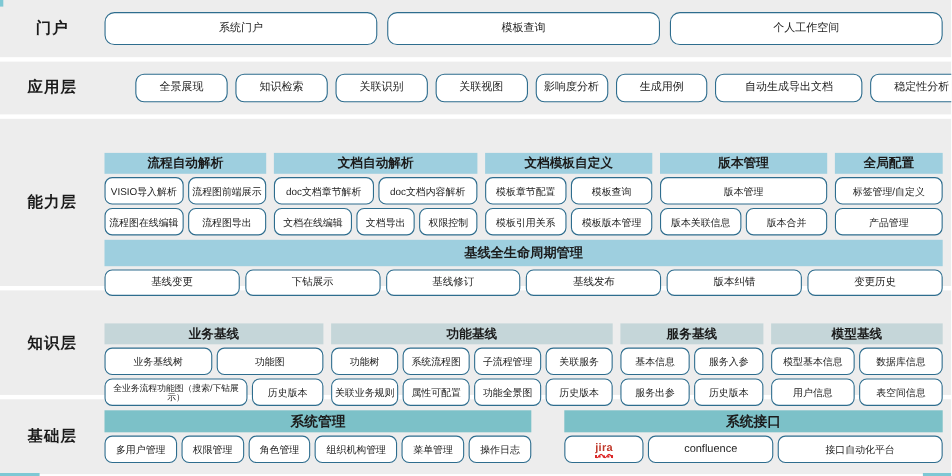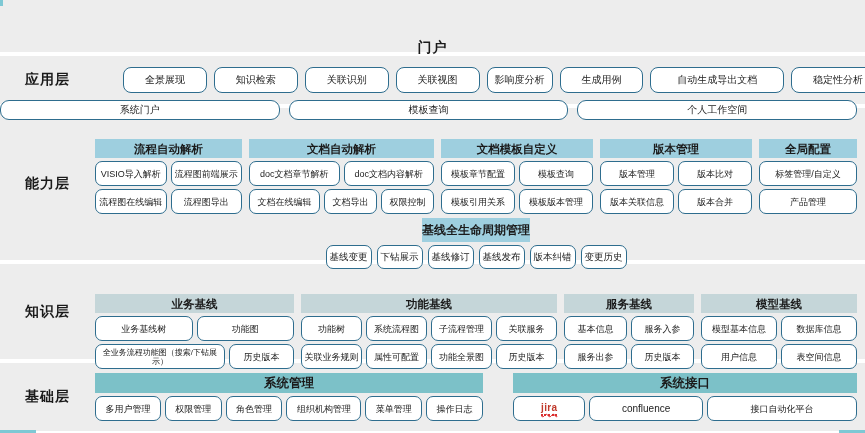--- a/index.html
+++ b/index.html
@@ -65,21 +65,21 @@
   }
 
   
   .portal-row {
     display: flex;
     gap: 9px;
     width: 100%;
   }
   .portal-row .pill {
     flex: 1 1 0;
-    height: 20px;
+    height: 30px;
     font-size: 10px;
     border-radius: 9px;
   }
 
   
   .app-row {
     display: flex;
     gap: 7px;
     width: 100%;
     margin-left: 28px;
@@ -137,21 +137,20 @@
     padding: 1px 2px;
   }
 
   
   .banner-block {
     display: flex;
     flex-direction: column;
     gap: 3px;
     width: 100%;
     margin-top: 4px;
-    align-items: center;
   }
   .banner-head {
     background: #9ecfdf;
     text-align: center;
     font-size: 12px;
     font-weight: bold;
     color: #1b1b1b;
     padding: 4px 0 3px 0;
     user-select: none;
   }
@@ -205,21 +204,21 @@
     position: absolute;
     background: #7ec8d4;
     pointer-events: none;
   }
 </style>
 </head>
 <body>
 
 <div id="arch">
 
-  <div class="band" style="height:52px;flex-direction:column;">
+  <div class="band" style="height:52px;">
     <div class="band-label">门户</div>
     <div class="band-body">
       <div class="portal-row">
         <div class="pill">系统门户</div>
         <div class="pill">模板查询</div>
         <div class="pill">个人工作空间</div>
       </div>
     </div>
   </div>
 
@@ -286,21 +285,20 @@
               <div class="pill">模板版本管理</div>
             </div>
           </div>
         </div>
 
         <div class="group" style="flex:0 0 152px;">
           <div class="group-head head-blue">版本管理</div>
           <div class="group-cells">
             <div class="cell-row">
               <div class="pill">版本管理</div>
-              <div class="pill">版本比对</div>
             </div>
             <div class="cell-row">
               <div class="pill">版本关联信息</div>
               <div class="pill">版本合并</div>
             </div>
           </div>
         </div>
 
         <div class="group" style="flex:1 1 auto;">
           <div class="group-head head-blue">全局配置</div>

